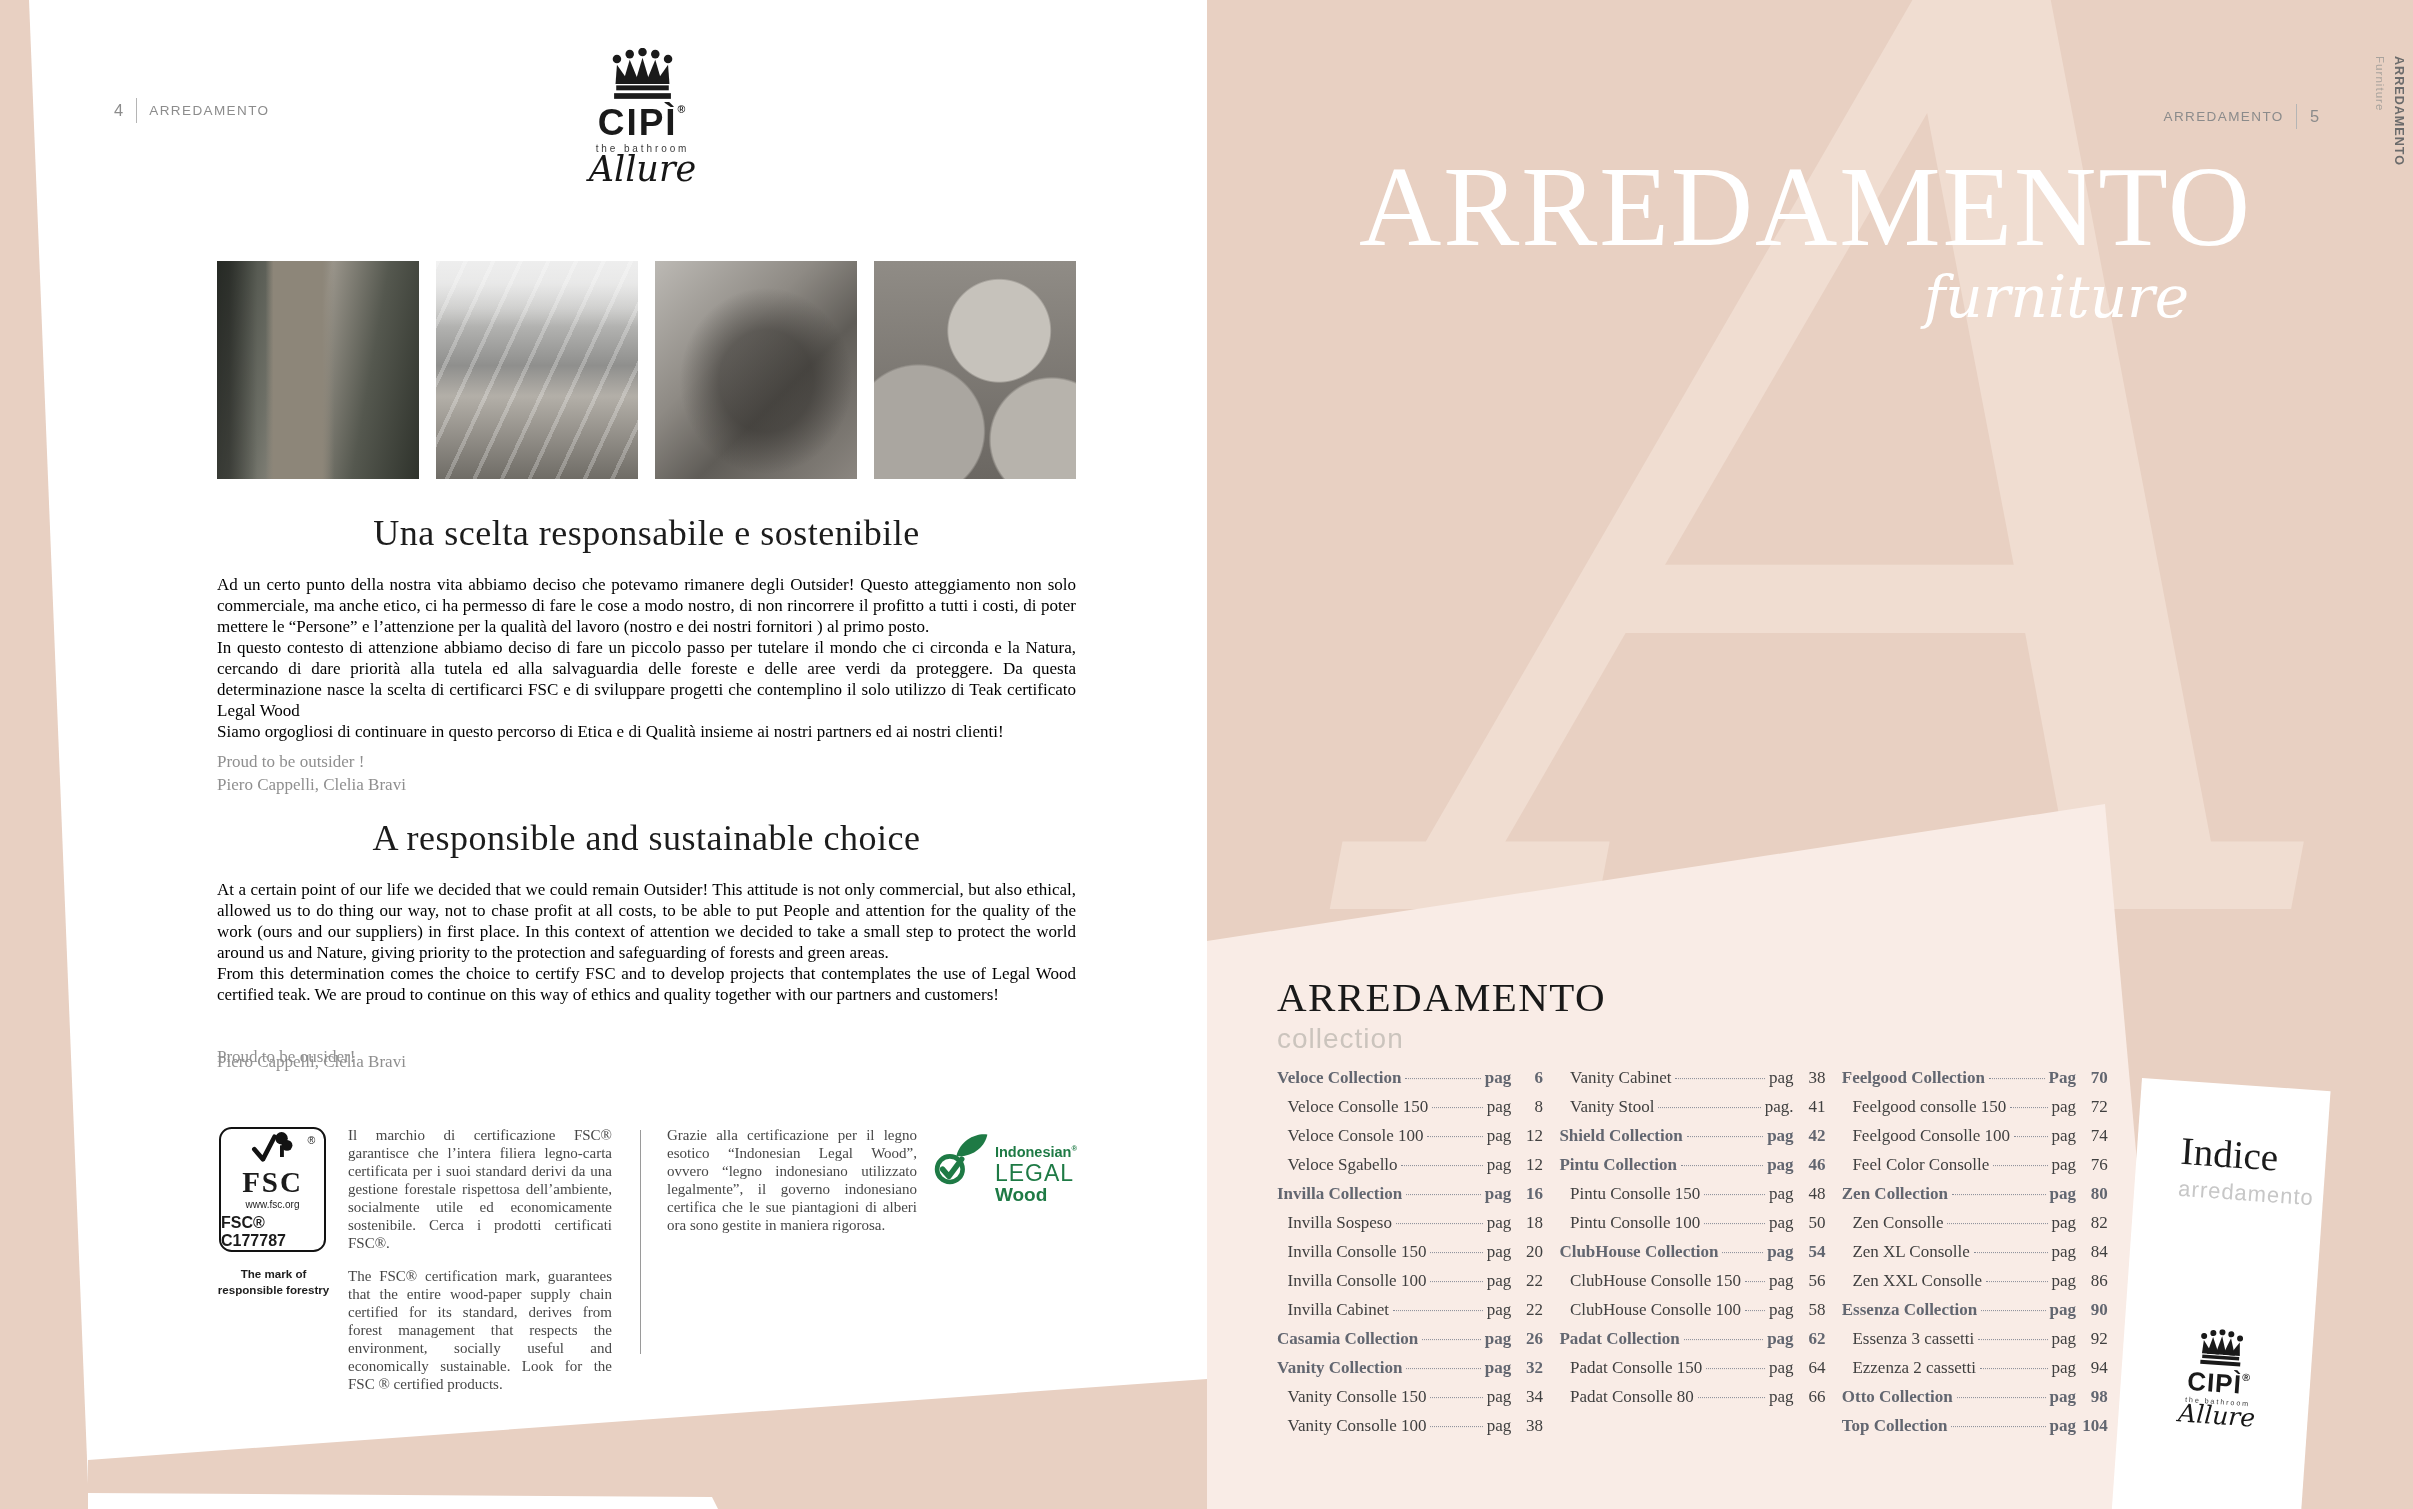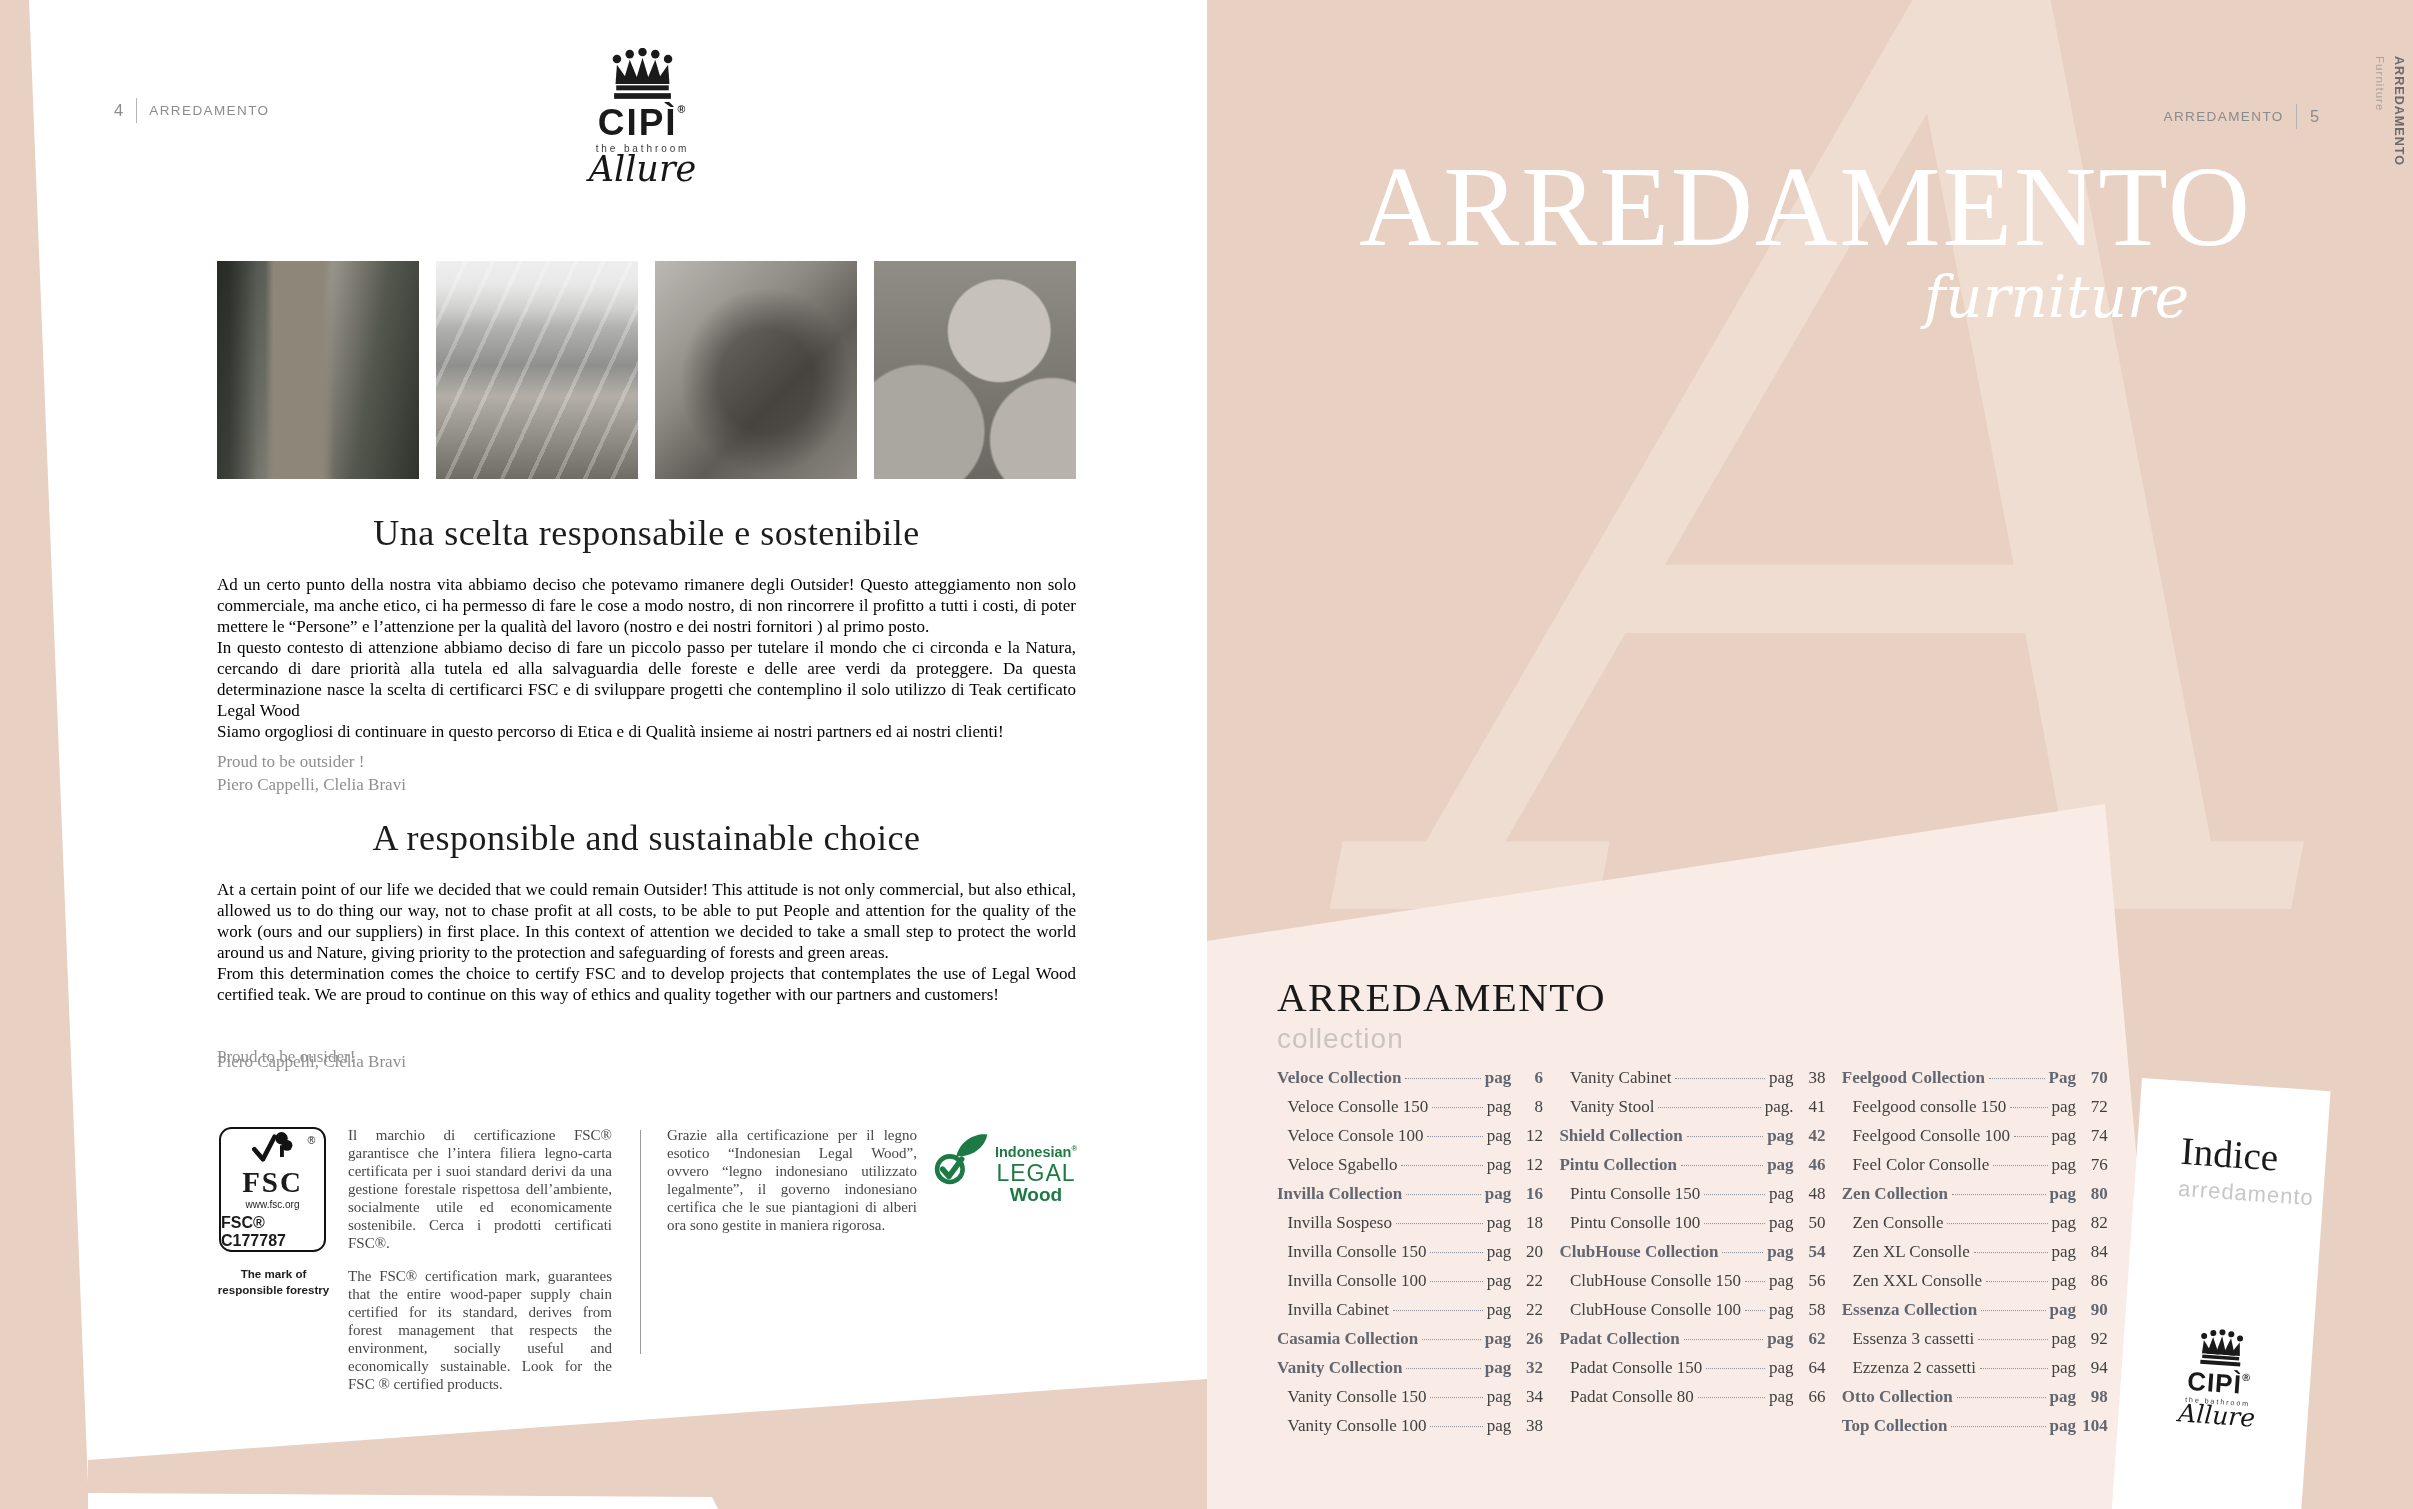--- a/index.html
+++ b/index.html
@@ -76,21 +76,21 @@
   .fsc-code{font-family:"Liberation Sans",sans-serif;font-size:16px;font-weight:bold;margin-top:3.9px;}
   .fsc-caption{position:absolute;left:198px;top:1266px;width:151px;text-align:center;
                font-family:"Liberation Sans",sans-serif;font-weight:bold;font-size:11.6px;
                line-height:1.35;color:#1d1d1d;white-space:pre-line;}
   .cert-col{position:absolute;top:1126px;font-size:15px;line-height:18px;color:#474747;
             text-align:justify;}
   .cert-col .p2{margin-top:14.5px;}
   .cert-col.c1{left:348px;width:264px;}
   .cert-col.c2{left:667px;width:250px;}
   .cert-divider{position:absolute;left:640px;top:1130px;width:1px;height:224px;background:#9a9a9a;}
-  .ilw{position:absolute;left:927px;top:1130px;display:flex;align-items:flex-start;gap:3.9px;text-align:center;}
+  .ilw{position:absolute;left:927px;top:1130px;display:flex;align-items:flex-start;gap:3.9px;}
   .ilw-text{font-family:"Liberation Sans",sans-serif;color:#1e7a45;line-height:1.05;margin-top:15.4px;}
   .ilw-l1{font-size:14.5px;font-weight:bold;}
   .ilw-l1 sup{font-size:7.7px;}
   .ilw-l2{font-size:23px;letter-spacing:1px;}
   .ilw-l3{font-size:19px;font-weight:bold;}
 
   
   .right-page{position:absolute;left:1207px;top:0;width:1207px;height:1509px;
               background:#e8d0c2;overflow:hidden;}
   .watermark{position:absolute;left:222px;top:-193px;font-family:"DejaVu Serif",serif;

